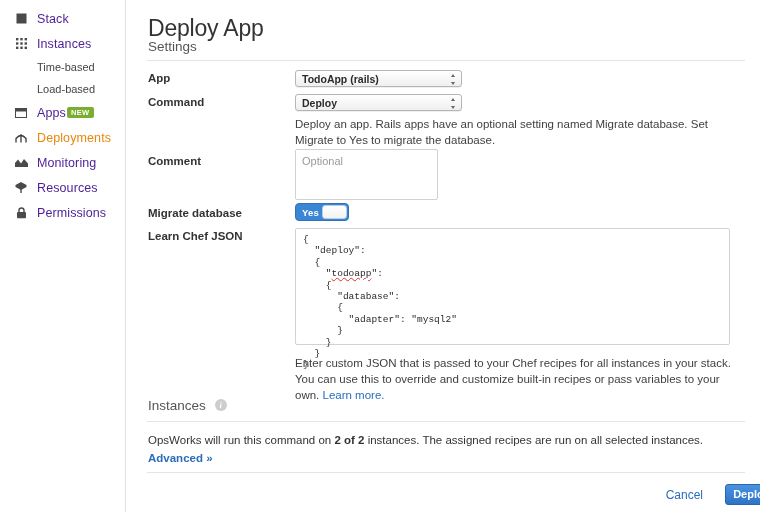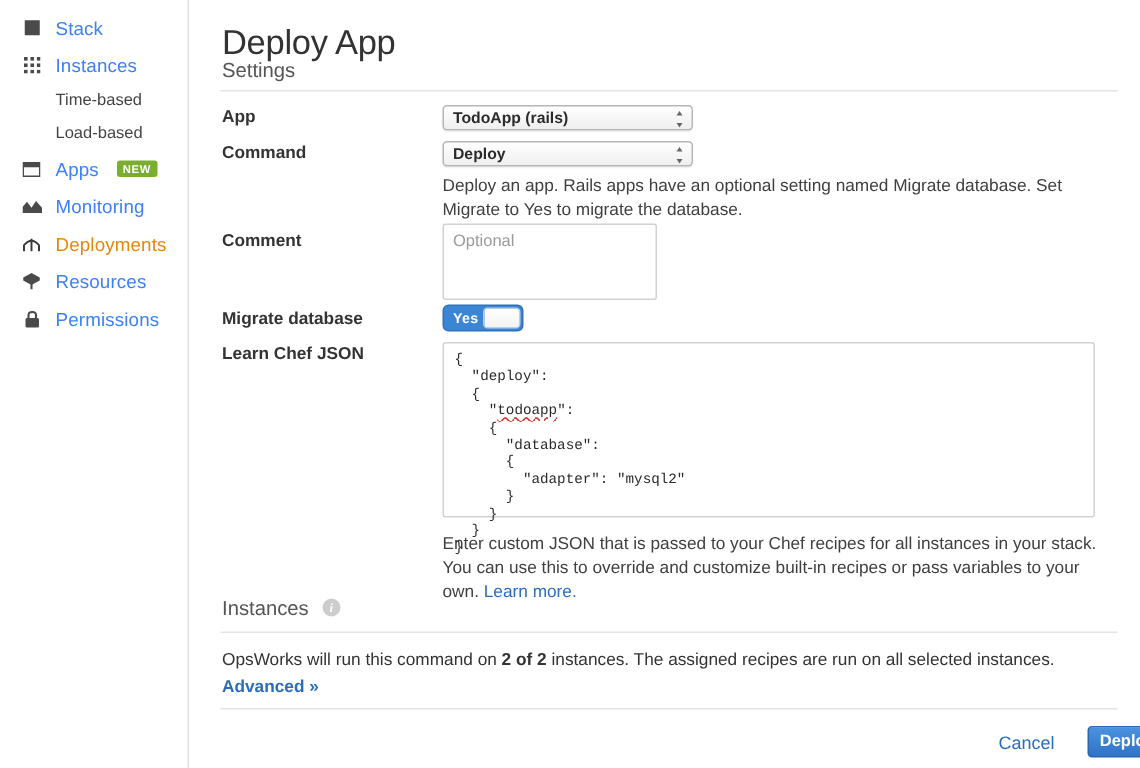--- a/index.html
+++ b/index.html
@@ -47,39 +47,39 @@
     margin-right: 9px;
     flex: 0 0 14px;
     display: flex;
     align-items: center;
     justify-content: center;
     color: #444444;
   }
   .nav-icon svg { display: block; }
   .nav-label {
     font-size: 12.5px;
-    color: #3b82f6;
+    color: #4c1d95;
     letter-spacing: 0.1px;
     white-space: nowrap;
   }
   .nav-item.active .nav-label { color: #e8870c; }
   .nav-item.active .nav-icon { color: #3a3a3a; }
   .nav-sub {
     height: 22px;
     padding-left: 37px;
     display: flex;
     align-items: center;
     cursor: pointer;
   }
   .nav-sub span {
     font-size: 11px;
     color: #444444;
   }
   .new-badge {
-    margin-left: 12px;
+    margin-left: 1px;
     background: #7aae2e;
     color: #ffffff;
     font-size: 7.5px;
     font-weight: bold;
     letter-spacing: 0.4px;
     padding: 2px 4px 2px 4px;
     border-radius: 2px;
     line-height: 1;
     display: inline-block;
   }
@@ -363,37 +363,37 @@
       <span class="nav-icon">
         <svg width="12" height="10" viewBox="0 0 12 10">
           <rect x="0.5" y="0.5" width="11" height="9" fill="#fbfbfb" stroke="#4a4a4a"></rect>
           <rect x="0.5" y="0.5" width="11" height="3" fill="#4a4a4a"></rect>
         </svg>
       </span>
       <span class="nav-label">Apps</span>
       <span class="new-badge">NEW</span>
     </div>
 
-    <div class="nav-item">
-      <span class="nav-icon">
-        <svg width="13" height="9" viewBox="0 0 13 9">
-          <path d="M0 9 L0 5 L3 1.5 L6 5.5 L9 1 L13 5.5 L13 9 Z" fill="#4a4a4a"></path>
-        </svg>
-      </span>
-      <span class="nav-label">Monitoring</span>
-    </div>
-
     <div class="nav-item active">
       <span class="nav-icon">
         <svg width="12" height="11" viewBox="0 0 12 11">
           <path d="M1 10.5 L1 6.5 Q6 0.5 11 6.5 L11 10.5" fill="none" stroke="#3a3a3a" stroke-width="1.3"></path>
           <path d="M6 2.2 L6 10.5" stroke="#3a3a3a" stroke-width="1.3"></path>
         </svg>
       </span>
       <span class="nav-label">Deployments</span>
+    </div>
+
+    <div class="nav-item">
+      <span class="nav-icon">
+        <svg width="13" height="9" viewBox="0 0 13 9">
+          <path d="M0 9 L0 5 L3 1.5 L6 5.5 L9 1 L13 5.5 L13 9 Z" fill="#4a4a4a"></path>
+        </svg>
+      </span>
+      <span class="nav-label">Monitoring</span>
     </div>
 
     <div class="nav-item">
       <span class="nav-icon">
         <svg width="12" height="11" viewBox="0 0 12 11">
           <path d="M6 0 L11.5 3 L11.5 5 L6 8 L0.5 5 L0.5 3 Z" fill="#4a4a4a"></path>
           <rect x="5.3" y="6.5" width="1.4" height="4.5" fill="#4a4a4a"></rect>
         </svg>
       </span>
       <span class="nav-label">Resources</span>

